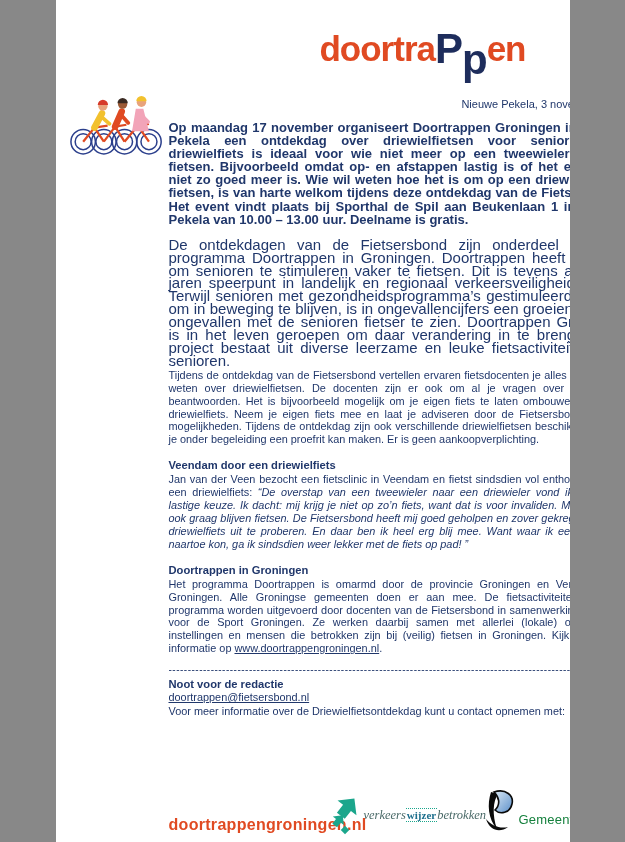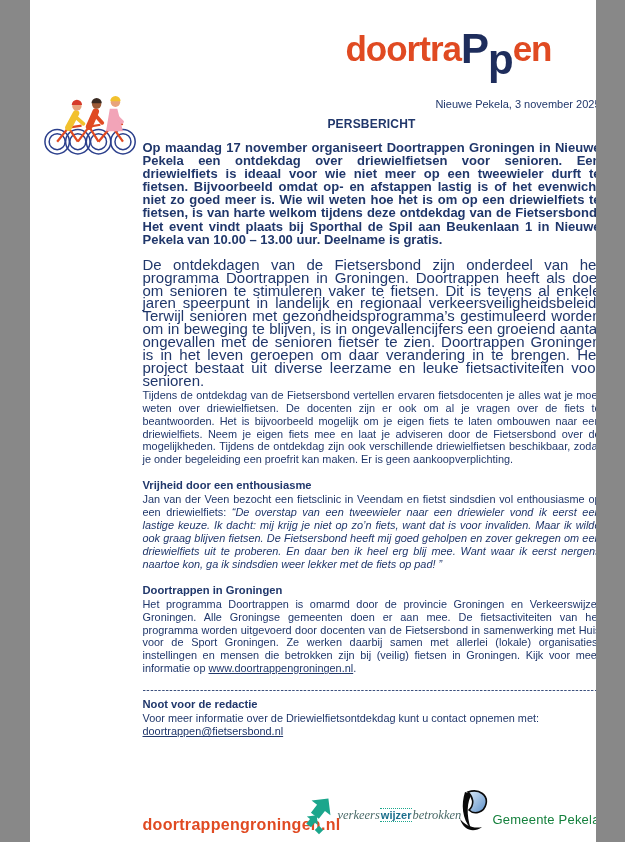--- a/index.html
+++ b/index.html
@@ -1,18 +1,18 @@
 <!DOCTYPE html>
 <html><head>
 <meta charset="utf-8">
 <style>
   * { margin:0; padding:0; box-sizing:border-box; }
   html,body { background:#888; }
   .page {
-    position:relative; width:566px; height:842px; background:#ffffff;
+    position:relative; width:514px; height:842px; background:#ffffff;
     margin:0 auto; overflow:hidden;
     font-family:"Liberation Sans", sans-serif;
     color:#20376B;
   }
   
   .brand-logo {
     position:absolute; top:26px; right:44px;
     font-size:35px; font-weight:bold; letter-spacing:-1px;
     color:#E04A22; white-space:nowrap; line-height:1;
   }
@@ -36,21 +36,21 @@
   }
   
   .footer-site {
     position:absolute; left:113px; top:816px;
     color:#E04A22; font-weight:bold; font-size:16px; letter-spacing:0.3px;
     text-decoration:none;
   }
   .vw-logo { position:absolute; left:272px; top:793px; display:flex; align-items:center; }
   .vw-text { font-family:"Liberation Serif", serif; font-style:italic; font-size:12.5px; color:#4a6a68; margin-left:2px; white-space:nowrap; }
   .vw-mid {
-    font-family:Liberation Sans, sans-serif; font-style:normal; font-weight:bold;
+    font-family:Liberation Serif, serif; font-style:normal; font-weight:bold;
     font-size:11px; color:#1C6E8C;
     border-top:1px dotted #1BA68C; border-bottom:1px dotted #1BA68C; padding:0 1px;
   }
   .gp-logo { position:absolute; left:426px; top:789px; display:flex; align-items:flex-end; }
   .gp-text { font-weight:normal; font-size:13px; color:#15803d; margin-left:3px; margin-bottom:8px; white-space:nowrap; letter-spacing:0.2px; }
 </style>
 </head>
 <body>
 
 <div class="page">
@@ -91,40 +91,39 @@
     <path d="M70,26 L78,26 L84,50 L66,50 Z" fill="#F2A4B8"></path>
     <path d="M73,30 L83,40" stroke="#F2A4B8" stroke-width="4" stroke-linecap="round"></path>
     <circle cx="76" cy="19" r="5" fill="#E8A37C"></circle>
     <path d="M70.5,18 A5.5,5.5 0 0 1 81.5,18 Z" fill="#F2C12E"></path>
   </svg>
 
   <div class="content">
 
     <div class="dateline">Nieuwe Pekela, 3 november 2025</div>
 
-    <div class="doc-type">PERSBERICHT</div>
 
 
     <p class="intro">Op maandag 17 november organiseert Doortrappen Groningen in Nieuwe Pekela een ontdekdag over driewielfietsen voor senioren. Een driewielfiets is ideaal voor wie niet meer op een tweewieler durft te fietsen. Bijvoorbeeld omdat op- en afstappen lastig is of het evenwicht niet zo goed meer is. Wie wil weten hoe het is om op een driewielfiets te fietsen, is van harte welkom tijdens deze ontdekdag van de Fietsersbond. Het event vindt plaats bij Sporthal de Spil aan Beukenlaan 1 in Nieuwe Pekela van 10.00 – 13.00 uur.  Deelname is gratis.</p>
 
     <p class="para">De ontdekdagen van de Fietsersbond zijn onderdeel van het programma Doortrappen in Groningen. Doortrappen heeft als doel om senioren te stimuleren vaker te fietsen. Dit is tevens al enkele jaren speerpunt in landelijk en regionaal verkeersveiligheidsbeleid. Terwijl senioren met gezondheidsprogramma’s gestimuleerd worden om in beweging te blijven, is in ongevallencijfers een groeiend aantal ongevallen met de senioren fietser te zien. Doortrappen Groningen is in het leven geroepen om daar verandering in te brengen. Het project bestaat uit diverse leerzame en leuke fietsactiviteiten voor senioren.</p>
 
     <p class="sec-para">Tijdens de ontdekdag van de Fietsersbond vertellen ervaren fietsdocenten je alles wat je moet weten over driewielfietsen. De docenten zijn er ook om al je vragen over de fiets te beantwoorden. Het is bijvoorbeeld mogelijk om je eigen fiets te laten ombouwen naar een driewielfiets. Neem je eigen fiets mee en laat je adviseren door de Fietsersbond over de mogelijkheden. Tijdens de ontdekdag zijn ook verschillende driewielfietsen beschikbaar, zodat je onder begeleiding een proefrit kan maken. Er is geen aankoopverplichting.</p>
 
-    <div class="sec-head">Vrijheid door een enthousiasme</div>
+    <div class="sec-head">Veendam door een driewielfiets</div>
     <p class="sec-para"><span>Jan van der Veen bezocht een fietsclinic in Veendam en fietst sindsdien vol enthousiasme op een driewielfiets: </span><span class="quote">“De overstap van een tweewieler naar een driewieler vond ik eerst een lastige keuze. Ik dacht: mij krijg je niet op zo’n fiets, want dat is voor invaliden. Maar ik wilde ook graag blijven fietsen. De Fietsersbond heeft mij goed geholpen en zover gekregen om een driewielfiets uit te proberen. En daar ben ik heel erg blij mee. Want waar ik eerst nergens naartoe kon, ga ik sindsdien weer lekker met de fiets op pad! ”</span></p>
 
     <div class="sec-head">Doortrappen in Groningen</div>
     <p class="sec-para"><span>Het programma Doortrappen is omarmd door de provincie Groningen en Verkeerswijzer Groningen. Alle Groningse gemeenten doen er aan mee. De fietsactiviteiten van het programma worden uitgevoerd door docenten van de Fietsersbond in samenwerking met Huis voor de Sport Groningen. Ze werken daarbij samen met allerlei (lokale) organisaties, instellingen en mensen die betrokken zijn bij (veilig) fietsen in Groningen. Kijk voor meer informatie op </span><a href="#" class="doc-link">www.doortrappengroningen.nl</a><span>.</span></p>
 
     <div class="separator">--------------------------------------------------------------------------------------------------------------------------------------------------------</div>
 
     <div class="sec-head" style="margin-top:2px;">Noot voor de redactie</div>
+    <p class="sec-para" style="margin-top:0;"><a href="#" class="doc-link">doortrappen@fietsersbond.nl</a></p>
     <p class="sec-para">Voor meer informatie over de Driewielfietsontdekdag kunt u contact opnemen met:</p>
-    <p class="sec-para" style="margin-top:0;"><a href="#" class="doc-link">doortrappen@fietsersbond.nl</a></p>
 
   </div>
 
   <a href="#" class="footer-site">doortrappengroningen.nl</a>
 
   <div class="vw-logo">
     <svg width="34" height="44" viewBox="0 0 34 44">
       <path d="M12,16 L24,4 L36,16 L29,16 L29,26 L19,26 L19,16 Z" fill="#1BA68C" transform="rotate(38 24 15) translate(-4 2)"></path>
       <path d="M4,28 L11,21 L18,28 L14,28 L14,34 L8,34 L8,28 Z" fill="#1BA68C" transform="rotate(38 11 27)"></path>
       <rect x="14" y="34" width="6" height="6" fill="#1BA68C" transform="rotate(45 17 37)"></rect>

